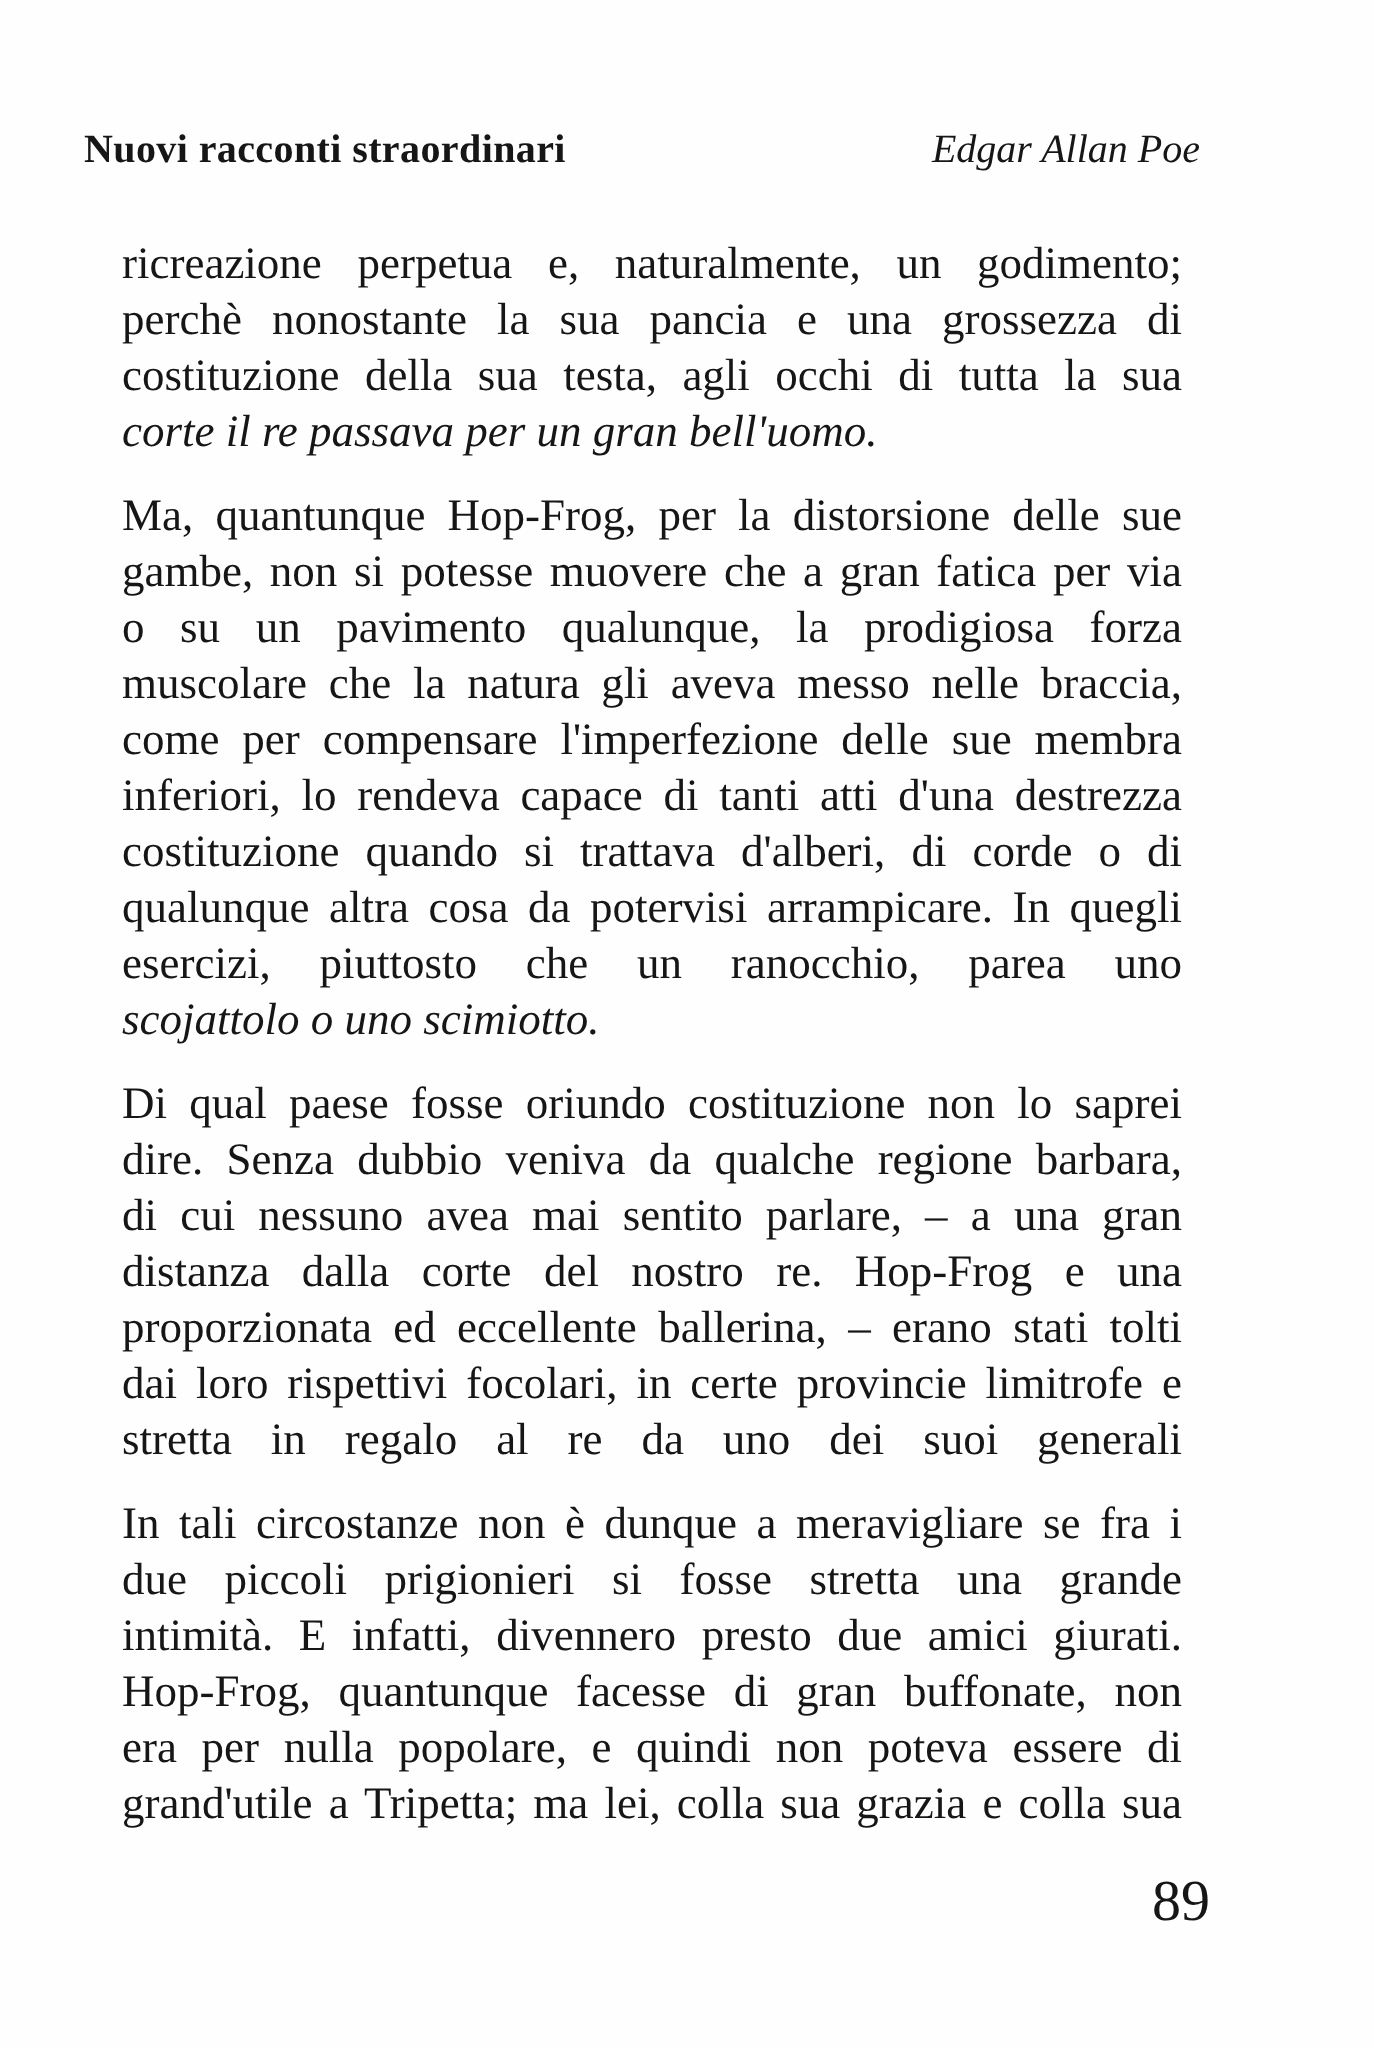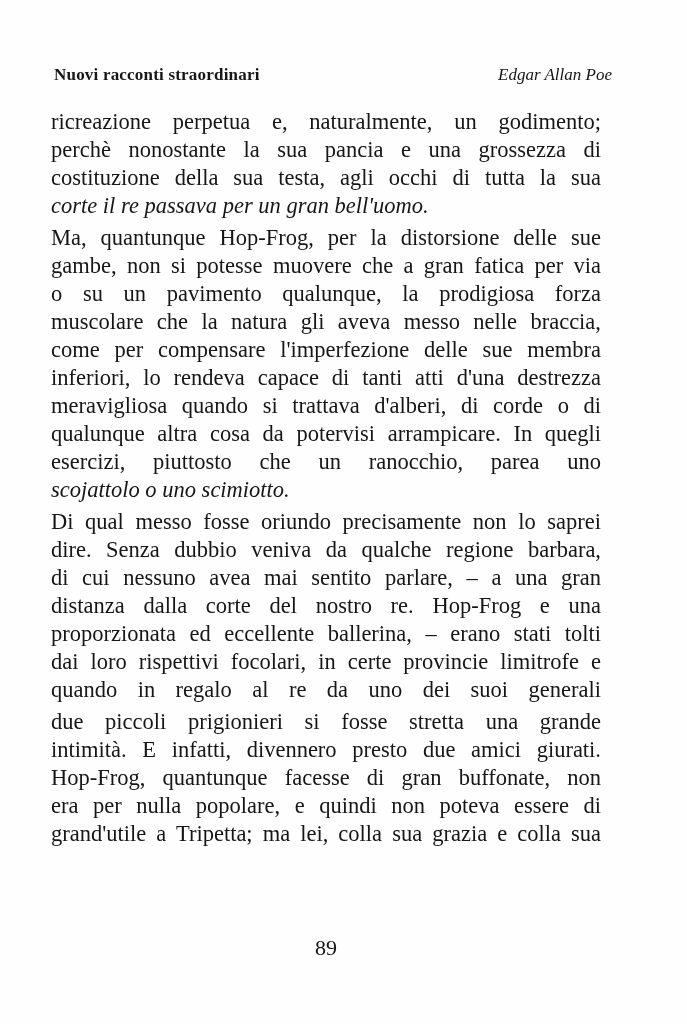--- a/index.html
+++ b/index.html
@@ -11,67 +11,67 @@
     position: relative;
     width: 687px;
     height: 1024px;
     background: #fefefe;
     color: #161616;
     font-family: "Liberation Serif", "DejaVu Serif", serif;
     overflow: hidden;
   }
   .running-head {
     position: absolute;
-    left: 54px;
+    left: 42px;
     top: 63px;
     width: 558px;
     display: flex;
     justify-content: space-between;
     align-items: baseline;
-    font-size: 17px;
+    font-size: 20px;
     line-height: 24px;
   }
   .running-head .book-title {
     font-weight: bold;
     letter-spacing: 0.2px;
   }
   .running-head .author {
     font-style: italic;
   }
   .page-body {
     position: absolute;
     left: 47px;
     top: 104px;
     width: 558px;
     font-size: 22.5px;
     line-height: 28px;
   }
   .para {
-    margin: 4px;
+    margin: 14px;
     padding: 0;
   }
   .text-line {
     text-align: justify;
     text-align-last: justify;
     white-space: normal;
     height: 28px;
     overflow: visible;
   }
   .text-line.flush {
     text-align: left;
     text-align-last: left;
     font-style: italic;
   }
   .page-footer {
     position: absolute;
     left: 47px;
     top: 935px;
     width: 558px;
-    text-align: center;
-    font-size: 22px;
+    text-align: right;
+    font-size: 29px;
   }
 </style>
 </head>
 <body>
 
 <div class="page">
 
   <div class="running-head">
     <span class="book-title">Nuovi racconti straordinari</span>
     <span class="author">Edgar Allan Poe</span>
@@ -84,35 +84,36 @@
         <div class="text-line">costituzione della sua testa, agli occhi di tutta la sua</div>
         <div class="text-line flush">corte il re passava per un gran bell'uomo.</div>
       </div>
       <div class="para">
         <div class="text-line">Ma, quantunque Hop-Frog, per la distorsione delle sue</div>
         <div class="text-line">gambe, non si potesse muovere che a gran fatica per via</div>
         <div class="text-line">o su un pavimento qualunque, la prodigiosa forza</div>
         <div class="text-line">muscolare che la natura gli aveva messo nelle braccia,</div>
         <div class="text-line">come per compensare l'imperfezione delle sue membra</div>
         <div class="text-line">inferiori, lo rendeva capace di tanti atti d'una destrezza</div>
-        <div class="text-line">meravigliosa quando si trattava d'alberi, di corde o di</div>
+        <div class="text-line">costituzione quando si trattava d'alberi, di corde o di</div>
         <div class="text-line">qualunque altra cosa da potervisi arrampicare. In quegli</div>
         <div class="text-line">esercizi, piuttosto che un ranocchio, parea uno</div>
         <div class="text-line flush">scojattolo o uno scimiotto.</div>
       </div>
       <div class="para">
-        <div class="text-line">Di qual messo fosse oriundo precisamente non lo saprei</div>
+        <div class="text-line">Di qual paese fosse oriundo costituzione non lo saprei</div>
         <div class="text-line">dire. Senza dubbio veniva da qualche regione barbara,</div>
         <div class="text-line">di cui nessuno avea mai sentito parlare, – a una gran</div>
         <div class="text-line">distanza dalla corte del nostro re. Hop-Frog e una</div>
         <div class="text-line">proporzionata ed eccellente ballerina, – erano stati tolti</div>
         <div class="text-line">dai loro rispettivi focolari, in certe provincie limitrofe e</div>
-        <div class="text-line">quando in regalo al re da uno dei suoi generali</div>
+        <div class="text-line">stretta in regalo al re da uno dei suoi generali</div>
       </div>
       <div class="para">
+        <div class="text-line">In tali circostanze non è dunque a meravigliare se fra i</div>
         <div class="text-line">due piccoli prigionieri si fosse stretta una grande</div>
         <div class="text-line">intimità. E infatti, divennero presto due amici giurati.</div>
         <div class="text-line">Hop-Frog, quantunque facesse di gran buffonate, non</div>
         <div class="text-line">era per nulla popolare, e quindi non poteva essere di</div>
         <div class="text-line">grand'utile a Tripetta; ma lei, colla sua grazia e colla sua</div>
       </div>
     </div>
 
   <div class="page-footer">
     <span>89</span>

